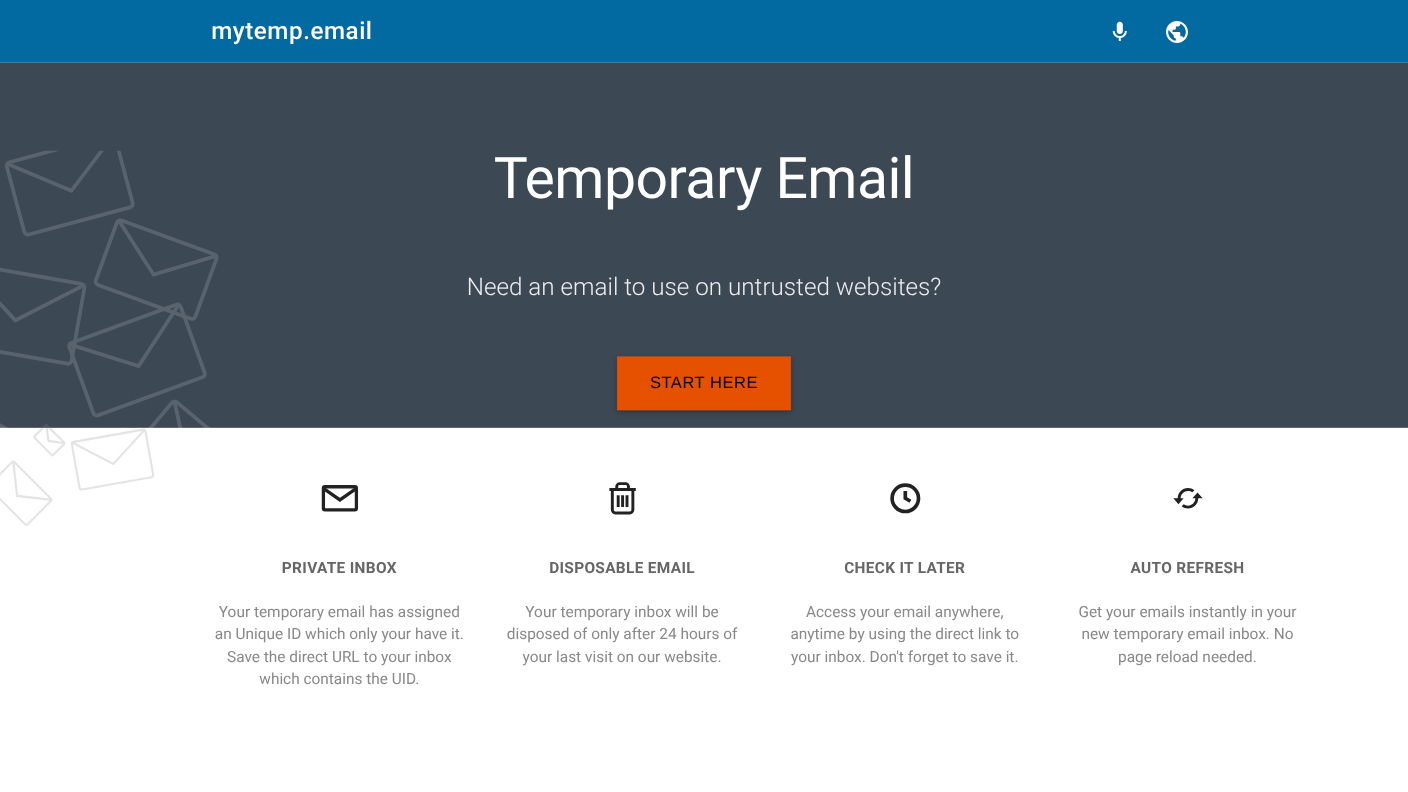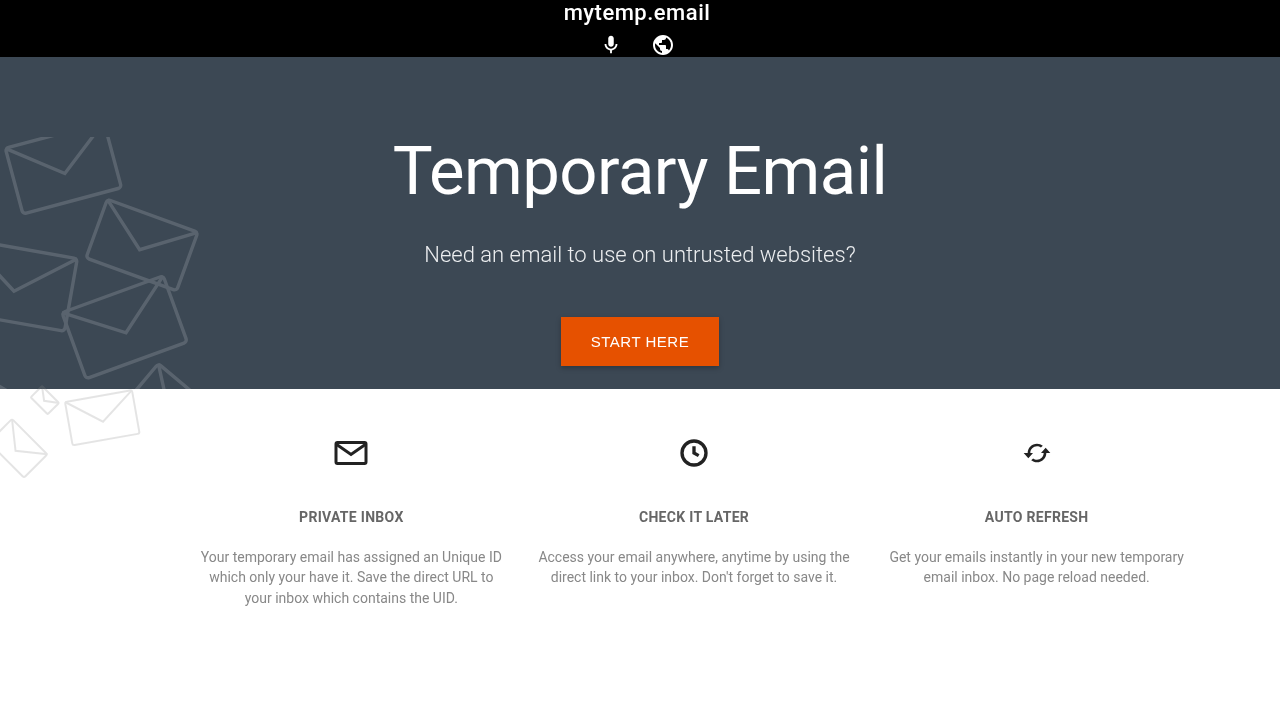--- a/index.html
+++ b/index.html
@@ -8,27 +8,26 @@
       box-sizing: border-box;
     }
     body {
       font-family: -apple-system, BlinkMacSystemFont, "Segoe UI", Roboto, Helvetica, Arial, sans-serif;
       width: 1280px;
       height: 720px;
       overflow: hidden;
       background: #fff;
     }
     .header {
-      background: #000000;
+      background: #0369a1;
       height: 57px;
       display: flex;
       align-items: center;
       justify-content: space-between;
       padding: 0 198px 0 192px;
-      flex-direction: column;
     }
     .logo {
       color: #fff;
       font-size: 22px;
       font-weight: 500;
       letter-spacing: 0.5px;
     }
     .header-icons {
       display: flex;
       gap: 28px;
@@ -57,34 +56,34 @@
       position: absolute;
       left: -40px;
       top: 80px;
       width: 340px;
       height: 340px;
       opacity: 0.15;
       pointer-events: none;
     }
     .hero-title {
       color: #fff;
-      font-size: 67px;
+      font-size: 52px;
       font-weight: 400;
-      margin-bottom: 32px;
+      margin-bottom: 56px;
       letter-spacing: -0.5px;
     }
     .hero-subtitle {
       color: #eceef0;
       font-size: 22px;
       font-weight: 300;
       margin-bottom: 50px;
     }
     .start-button {
       background: #e65100;
-      color: #ffffff;
+      color: #000000;
       border: none;
       padding: 16px 30px;
       font-size: 15px;
       font-weight: 500;
       letter-spacing: 0.5px;
       cursor: pointer;
       box-shadow: 0 2px 5px rgba(0,0,0,0.25);
     }
     .features {
       background: #fff;
@@ -209,20 +208,34 @@
     <div class="feature-icon">
       <svg width="36" height="36" viewBox="0 0 24 24" fill="none" stroke="currentColor" stroke-width="2">
         <rect x="2" y="5" width="20" height="14" rx="1"></rect>
         <path d="M2 6 L12 13 L22 6"></path>
       </svg>
     </div>
     <div class="feature-title">PRIVATE INBOX</div>
     <div class="feature-desc">Your temporary email has assigned an Unique ID which only your have it. Save the direct URL to your inbox which contains the UID.</div>
   </div>
 
+  <div class="feature">
+    <div class="feature-icon">
+      <svg width="32" height="32" viewBox="0 0 24 24" fill="none" stroke="currentColor" stroke-width="2">
+        <path d="M3 6 L21 6"></path>
+        <path d="M8 6 L8 4 C8 3 9 2 10 2 L14 2 C15 2 16 3 16 4 L16 6"></path>
+        <path d="M5 6 L5 20 C5 21 6 22 7 22 L17 22 C18 22 19 21 19 20 L19 6"></path>
+        <path d="M9 10 L9 18"></path>
+        <path d="M12 10 L12 18"></path>
+        <path d="M15 10 L15 18"></path>
+      </svg>
+    </div>
+    <div class="feature-title">DISPOSABLE EMAIL</div>
+    <div class="feature-desc">Your temporary inbox will be disposed of only after 24 hours of your last visit on our website.</div>
+  </div>
 
   <div class="feature">
     <div class="feature-icon">
       <svg width="32" height="32" viewBox="0 0 24 24" fill="none" stroke="currentColor" stroke-width="2.5">
         <circle cx="12" cy="12" r="9"></circle>
         <path d="M12 7 L12 12 L15.5 14"></path>
       </svg>
     </div>
     <div class="feature-title">CHECK IT LATER</div>
     <div class="feature-desc">Access your email anywhere, anytime by using the direct link to your inbox. Don't forget to save it.</div>

